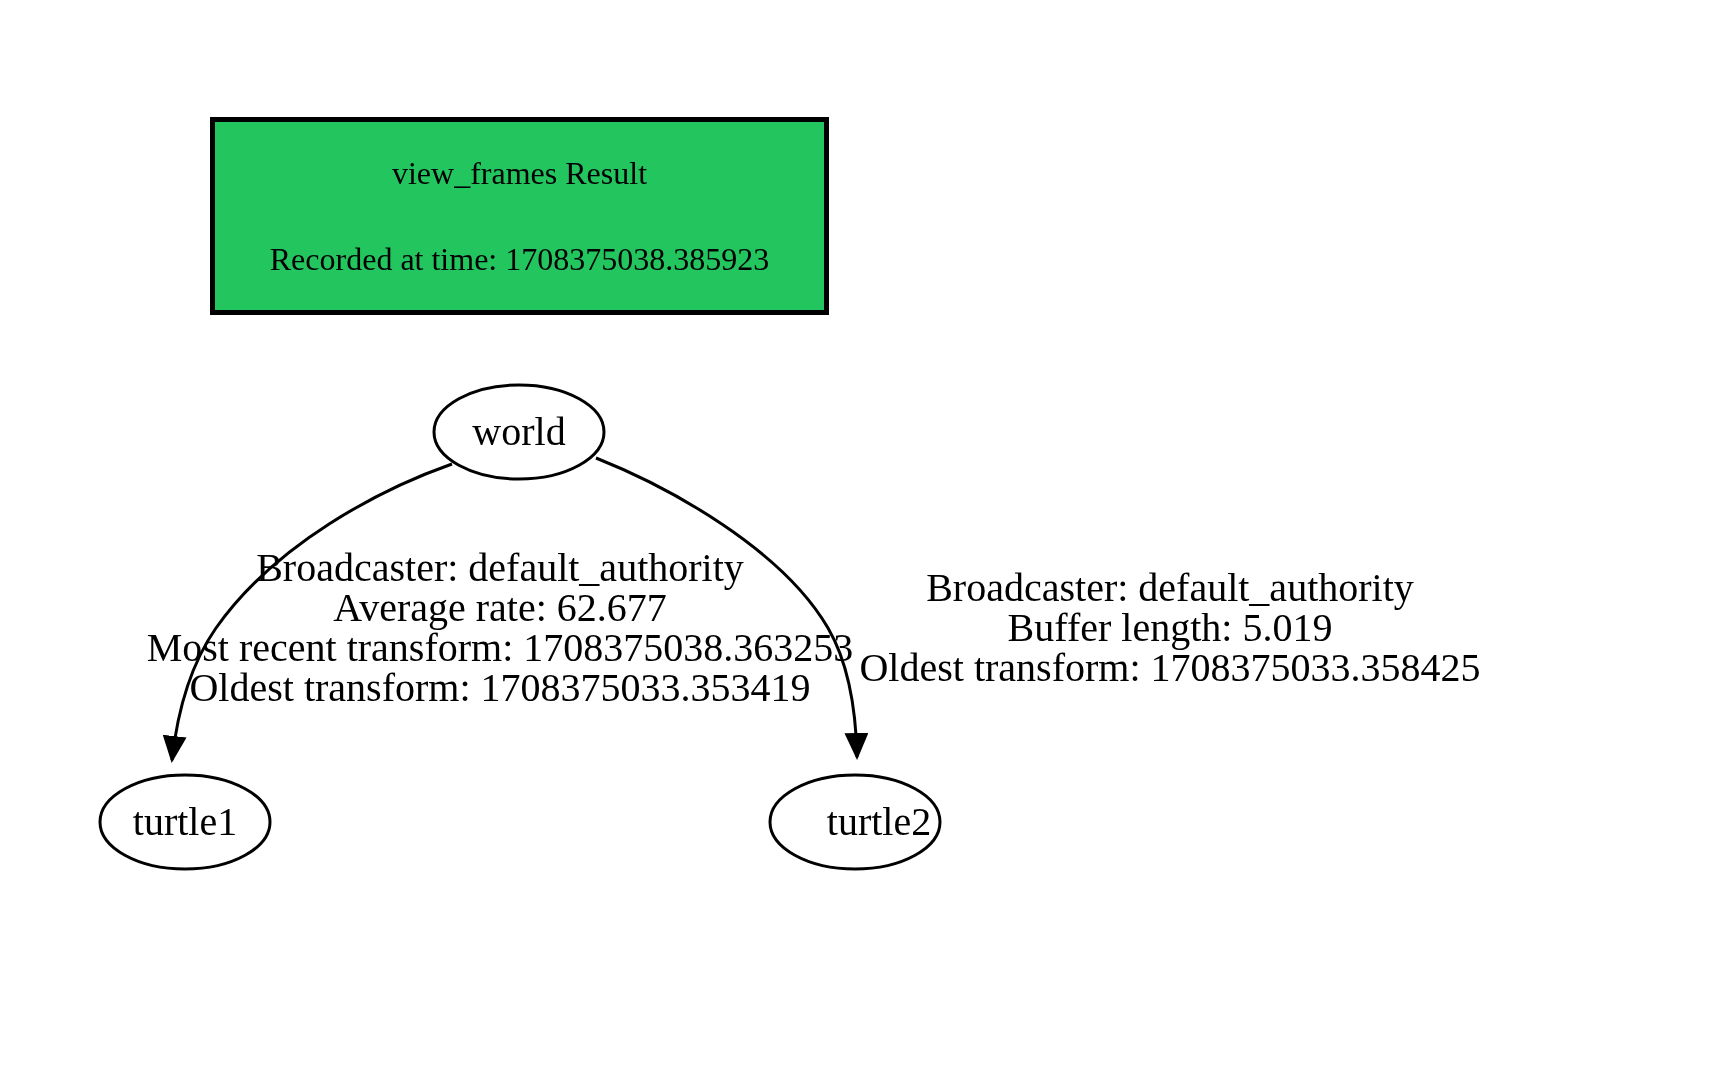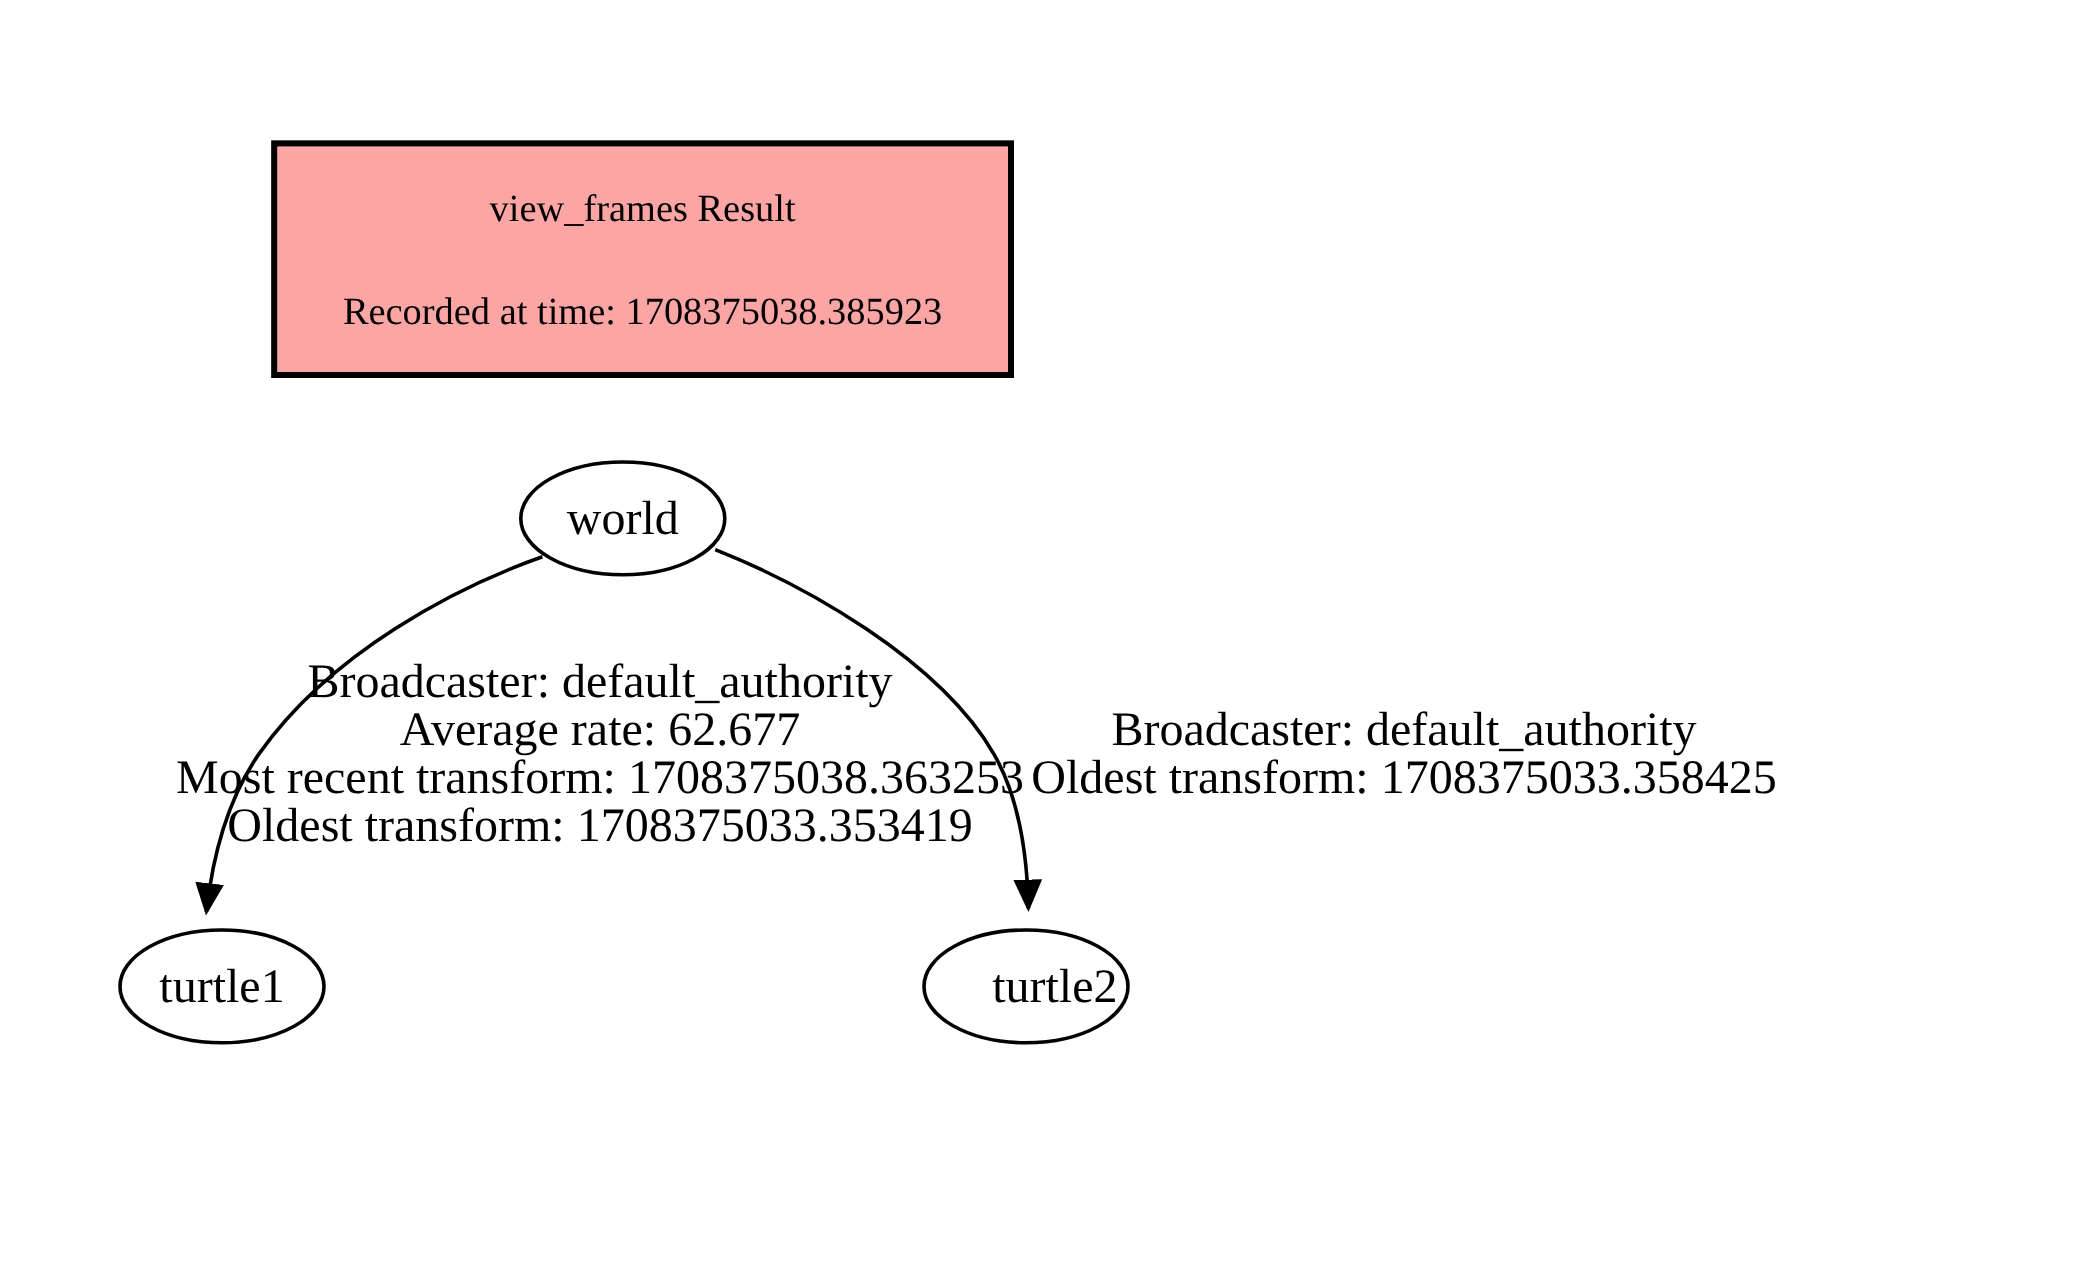--- a/index.html
+++ b/index.html
@@ -19,27 +19,27 @@
   svg.graph-layer {
     position: absolute;
     left: 0;
     top: 0;
     width: 1731px;
     height: 1067px;
   }
   
   .title-box {
     position: absolute;
-    left: 226px;
+    left: 210px;
     top: 117px;
     width: 619px;
     height: 198px;
     border: 5px solid #000000;
     box-sizing: border-box;
-    background: #fca5a5;
+    background: #22c55e;
   }
   .title-box-inner {
     width: 100%;
     height: 100%;
     display: flex;
     flex-direction: column;
     align-items: center;
     justify-content: center;
     gap: 52px;
   }
@@ -109,16 +109,17 @@
 
   <div class="edge-label" style="left:500px; top:628px;">
     <div>Broadcaster: default_authority</div>
     <div>Average rate: 62.677</div>
     <div>Most recent transform: 1708375038.363253</div>
     <div>Oldest transform: 1708375033.353419</div>
   </div>
 
   <div class="edge-label" style="left:1170px; top:628px;">
     <div>Broadcaster: default_authority</div>
+    <div>Buffer length: 5.019</div>
     <div>Oldest transform: 1708375033.358425</div>
   </div>
 
 </div>
 
 </body></html>

